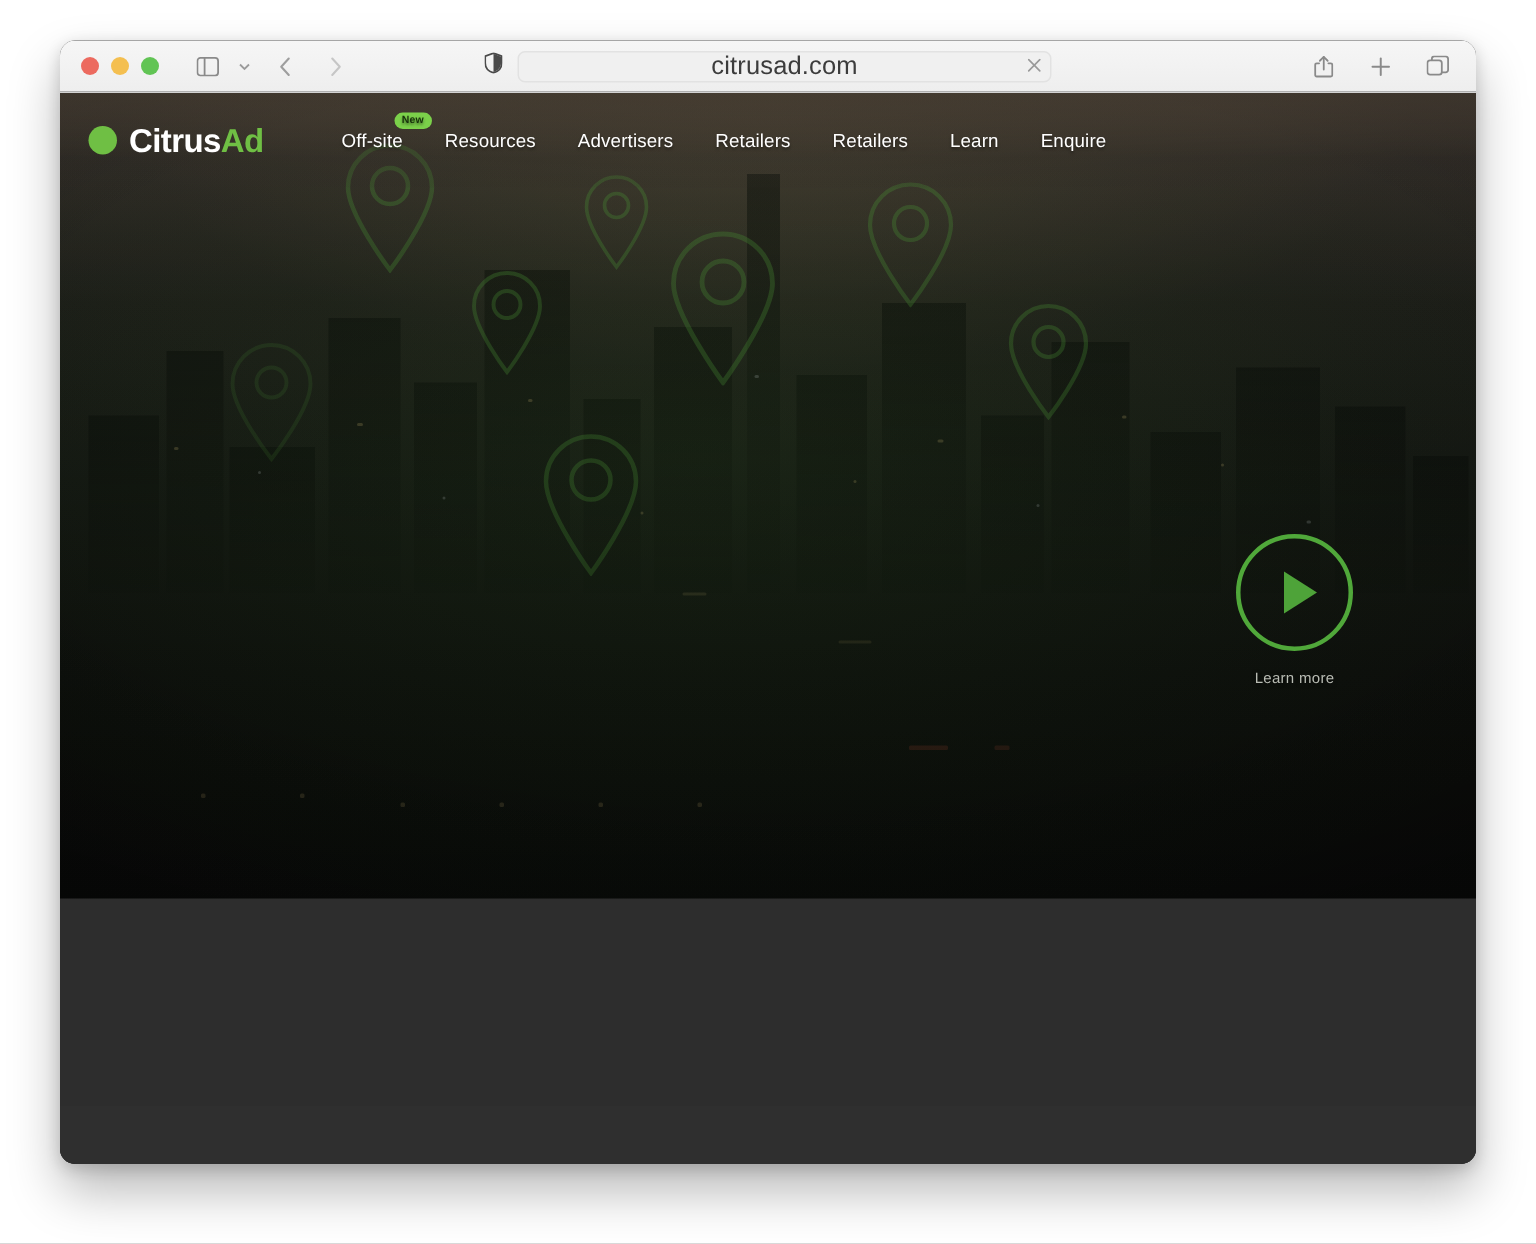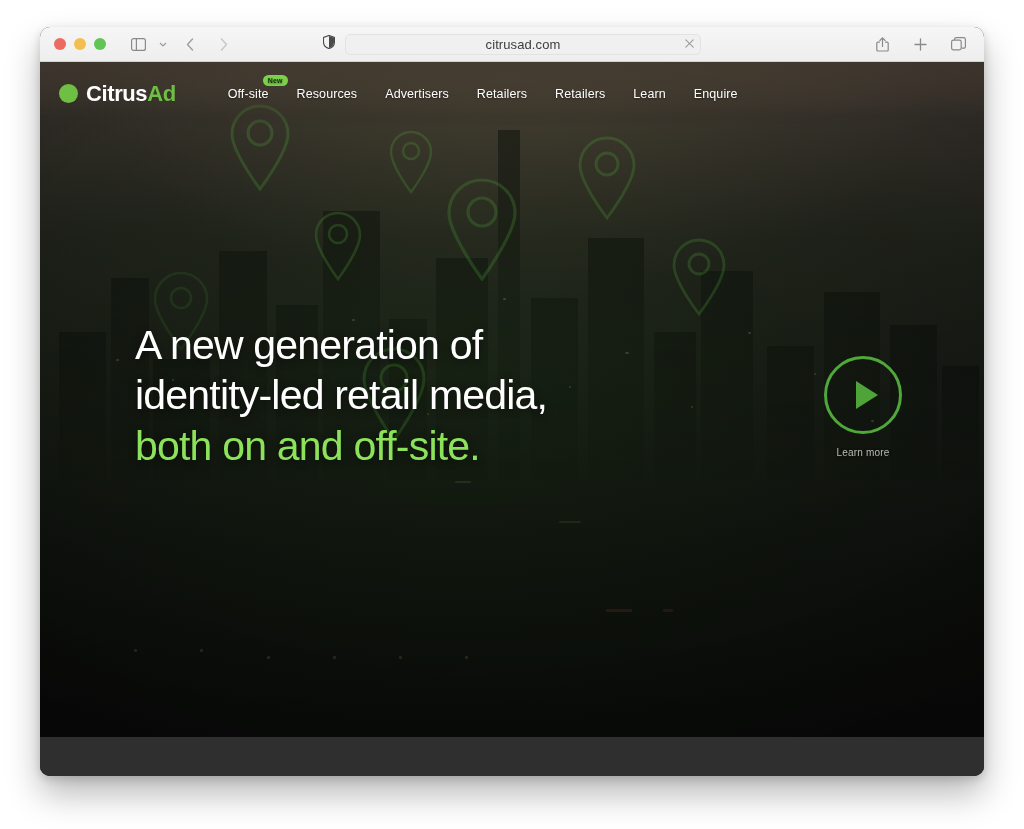--- a/index.html
+++ b/index.html
@@ -74,21 +74,21 @@
     position: relative;
     flex: 1 1 auto;
     height: 21px;
     background: #f0f0f0;
     border: 1px solid #e2e2e2;
     border-radius: 5px;
     display: flex;
     align-items: center;
     justify-content: center;
   }
-  .url-text { font-size: 13px; color: #3c3c3c; letter-spacing: 0.1px; }
+  .url-text { font-size: 17px; color: #3c3c3c; letter-spacing: 0.1px; }
   .url-clear {
     position: absolute; right: 6px; top: 50%; transform: translateY(-50%);
     color: #9a9a9a; font-size: 12px; line-height: 1;
     font-family: "DejaVu Sans", sans-serif;
   }
 
   .toolbar-right {
     margin-left: auto;
     display: flex; align-items: center; gap: 14px;
     color: #8c8c8c;
@@ -98,21 +98,21 @@
   .viewport {
     position: relative;
     height: 714px;
     background: #2d2d2d;
     overflow: hidden;
   }
 
   
   .hero {
     position: relative;
-    height: 675px;
+    height: 537px;
     overflow: hidden;
     background:
       radial-gradient(120% 95% at 50% 0%, rgba(140,110,85,0.30) 0%, rgba(60,48,40,0.10) 38%, rgba(0,0,0,0) 62%),
       linear-gradient(180deg, #6d5c4c 0%, #3b3630 8%, #23241f 26%, #1a1d18 48%, #141612 72%, #101210 100%);
     padding-left: 32px;
   }
 
   
   .skyline { position: absolute; inset: 0; opacity: 0.55; }
   .bld {
@@ -457,27 +457,20 @@
             <a class="nav-item">Resources</a>
             <a class="nav-item">Advertisers</a>
             <a class="nav-item">Retailers</a>
             <a class="nav-item">Retailers</a>
             <a class="nav-item">Learn</a>
             <a class="nav-item">Enquire</a>
           </nav>
 
         </header>
 
-        <div class="hero-content">
-          <h1 class="headline">
-            <span>A new generation of</span><br>
-            <span>identity-led retail media,</span><br>
-            <span class="accent">both on and off-site.</span>
-          </h1>
-        </div>
 
         <div class="play-block">
           <div class="play-circle">
             <span class="play-tri"></span>
           </div>
           <span class="learn-more">Learn more</span>
         </div>
 
       </div>
 

